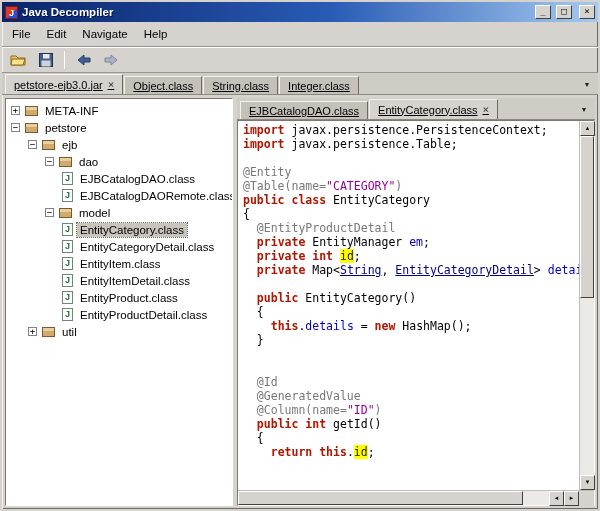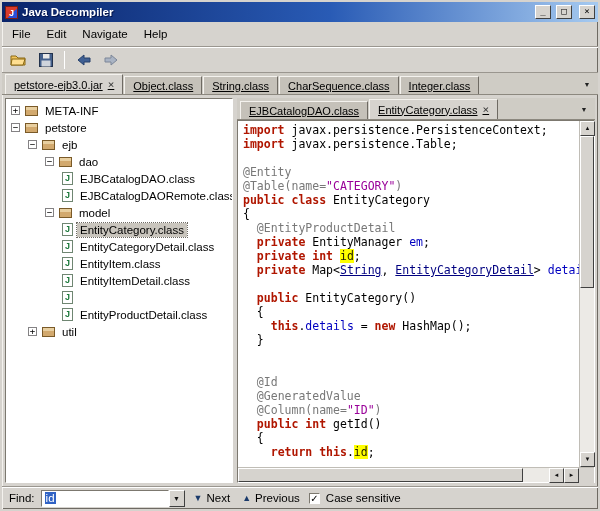--- a/index.html
+++ b/index.html
@@ -223,23 +223,20 @@
           <span class="tab-label">petstore-ejb3.0.jar</span>
           <span class="tab-close">×</span>
         </div>
         <div class="tab">
           <span class="tab-label">Object.class</span>
         </div>
         <div class="tab">
           <span class="tab-label">String.class</span>
         </div>
         <div class="tab">
-          <span class="tab-label">CharSequence.class</span>
-        </div>
-        <div class="tab">
           <span class="tab-label">Integer.class</span>
         </div>
       </div>
     <span class="tab-dropdown">▼</span>
   </div>
 
   <div class="content">
 
     <div class="tree-panel">
         <div class="tree-row" style="padding-left: 5px;">
@@ -286,20 +283,21 @@
         <div class="tree-row" style="padding-left: 56px;">
           <span class="node-icon class-icon">J</span>
           <span class="tree-label">EntityItem.class</span>
         </div>
         <div class="tree-row" style="padding-left: 56px;">
           <span class="node-icon class-icon">J</span>
           <span class="tree-label">EntityItemDetail.class</span>
         </div>
         <div class="tree-row" style="padding-left: 56px;">
           <span class="node-icon class-icon">J</span>
+          <span class="tree-label">EntityProduct.class</span>
         </div>
         <div class="tree-row" style="padding-left: 56px;">
           <span class="node-icon class-icon">J</span>
           <span class="tree-label">EntityProductDetail.class</span>
         </div>
         <div class="tree-row" style="padding-left: 22px;">
           <span class="expander">+</span>
           <span class="node-icon pkg-icon"></span>
           <span class="tree-label">util</span>
         </div>
@@ -359,33 +357,14 @@
           <span class="htrack-rest"></span>
           <span class="scroll-btn">◄</span>
           <span class="scroll-btn">►</span>
           <span class="corner"></span>
         </div>
       </div>
     </div>
 
   </div>
 
-  <div class="findbar">
-    <span class="find-label">Find:</span>
-    <div class="combo">
-      <div class="find-input">
-        <span class="find-sel">id</span>
-      </div>
-      <span class="combo-btn">▼</span>
-    </div>
-    <span class="find-nav">
-      <span class="nav-arrow">▼</span>
-      <span>Next</span>
-    </span>
-    <span class="find-nav">
-      <span class="nav-arrow">▲</span>
-      <span>Previous</span>
-    </span>
-    <span class="checkbox">✓</span>
-    <span>Case sensitive</span>
-  </div>
 
 </div>
 
 </body></html>

